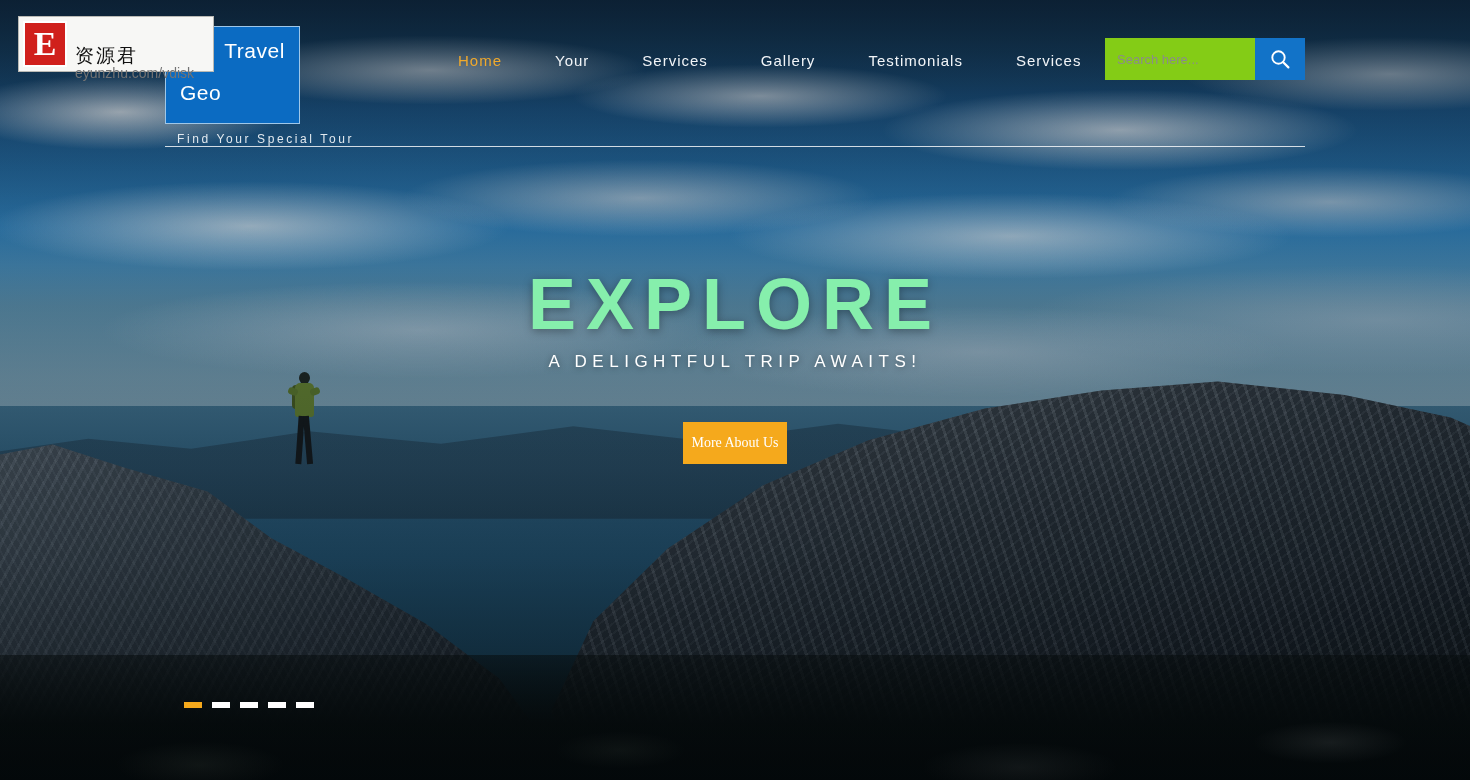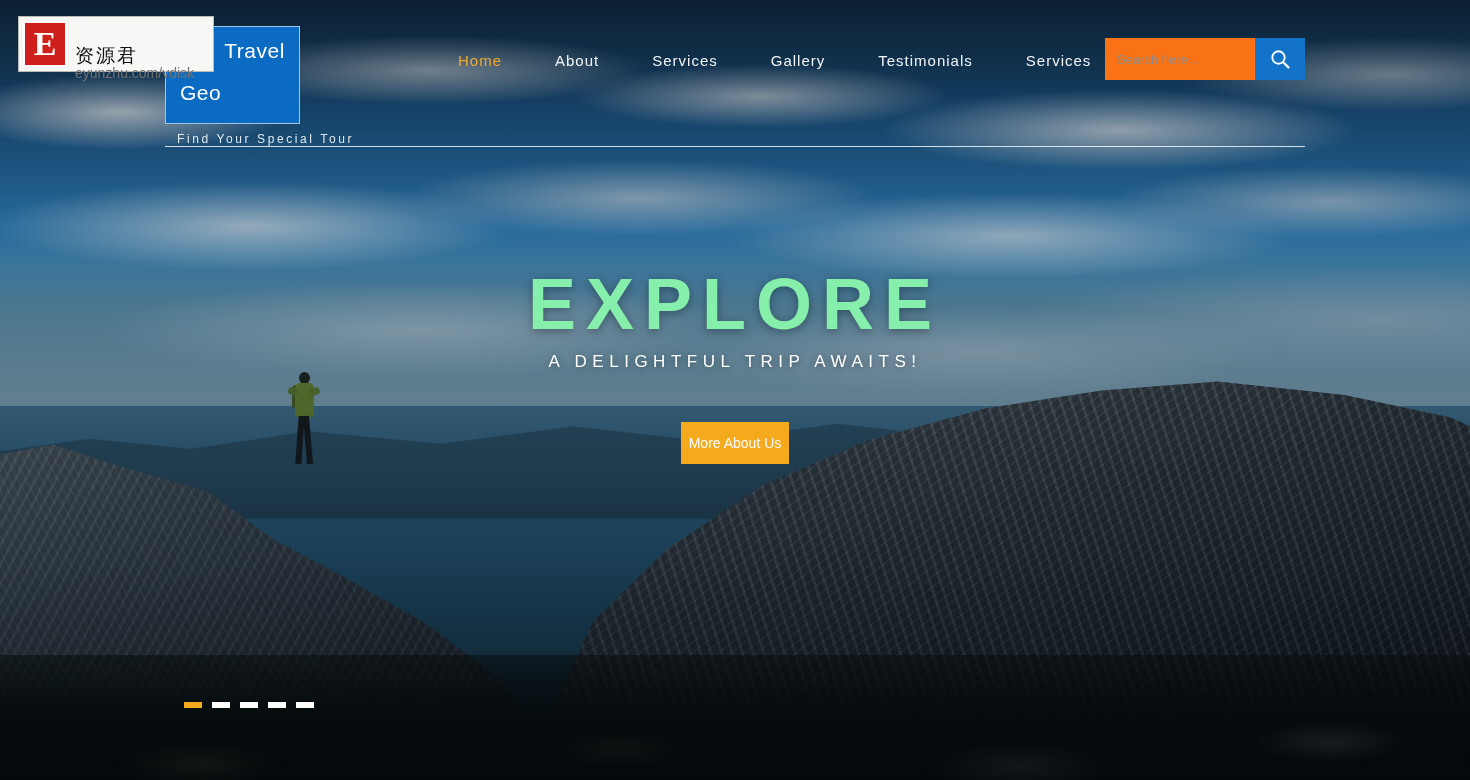--- a/index.html
+++ b/index.html
@@ -175,21 +175,21 @@
   }
   .nav-item.active { color:#f0a92c; }
 
   #search {
     position:absolute; right:165px; top:38px;
     display:flex; align-items:stretch; height:42px;
   }
   #search-input {
     width:150px; height:42px;
     border:none; outline:none;
-    background:#f97316;
+    background:#84cc16;
     padding:0 12px;
     font-family:"Liberation Sans", sans-serif;
     font-size:13px; color:#333;
   }
   #search-input::placeholder { color:#8b8b8b; }
   #search-btn {
     width:50px; height:42px;
     background:#1273c8; border:none; cursor:pointer;
     display:flex; align-items:center; justify-content:center;
   }
@@ -208,21 +208,21 @@
     margin-top:12px;
     font-size:17px; color:#ffffff;
     letter-spacing:5.5px;
     text-shadow:0 1px 6px rgba(0,0,0,.4);
   }
   #hero-cta {
     display:inline-block; margin-top:50px;
     background:#f5a91c; color:#ffffff;
     font-size:14px; padding:13px 8px;
     border:none; cursor:pointer;
-    font-family:Liberation Sans, sans-serif;
+    font-family:Liberation Serif, serif;
   }
 
   
   #dots {
     position:absolute; left:184px; bottom:72px;
     display:flex; gap:10px; z-index:25;
   }
   .dot { width:18px; height:6px; background:#ffffff; cursor:pointer; }
   .dot.active { background:#f5a91c; }
 
@@ -286,21 +286,21 @@
         <br>
         <span class="bt">Geo</span>
       </div>
       <div class="brand-tag">Find Your Special Tour</div>
     </div>
 
     <div class="header-rule"></div>
 
     <div id="nav">
       <div class="nav-item active">Home</div>
-      <div class="nav-item">About</div>
+      <div class="nav-item">Your</div>
       <div class="nav-item">Services</div>
       <div class="nav-item">Gallery</div>
       <div class="nav-item">Testimonials</div>
       <div class="nav-item">Services</div>
     </div>
 
     <div id="search">
       <input id="search-input" type="text" placeholder="Search here..." style="">
       <button id="search-btn">
         <svg width="22" height="22" viewBox="0 0 22 22">

